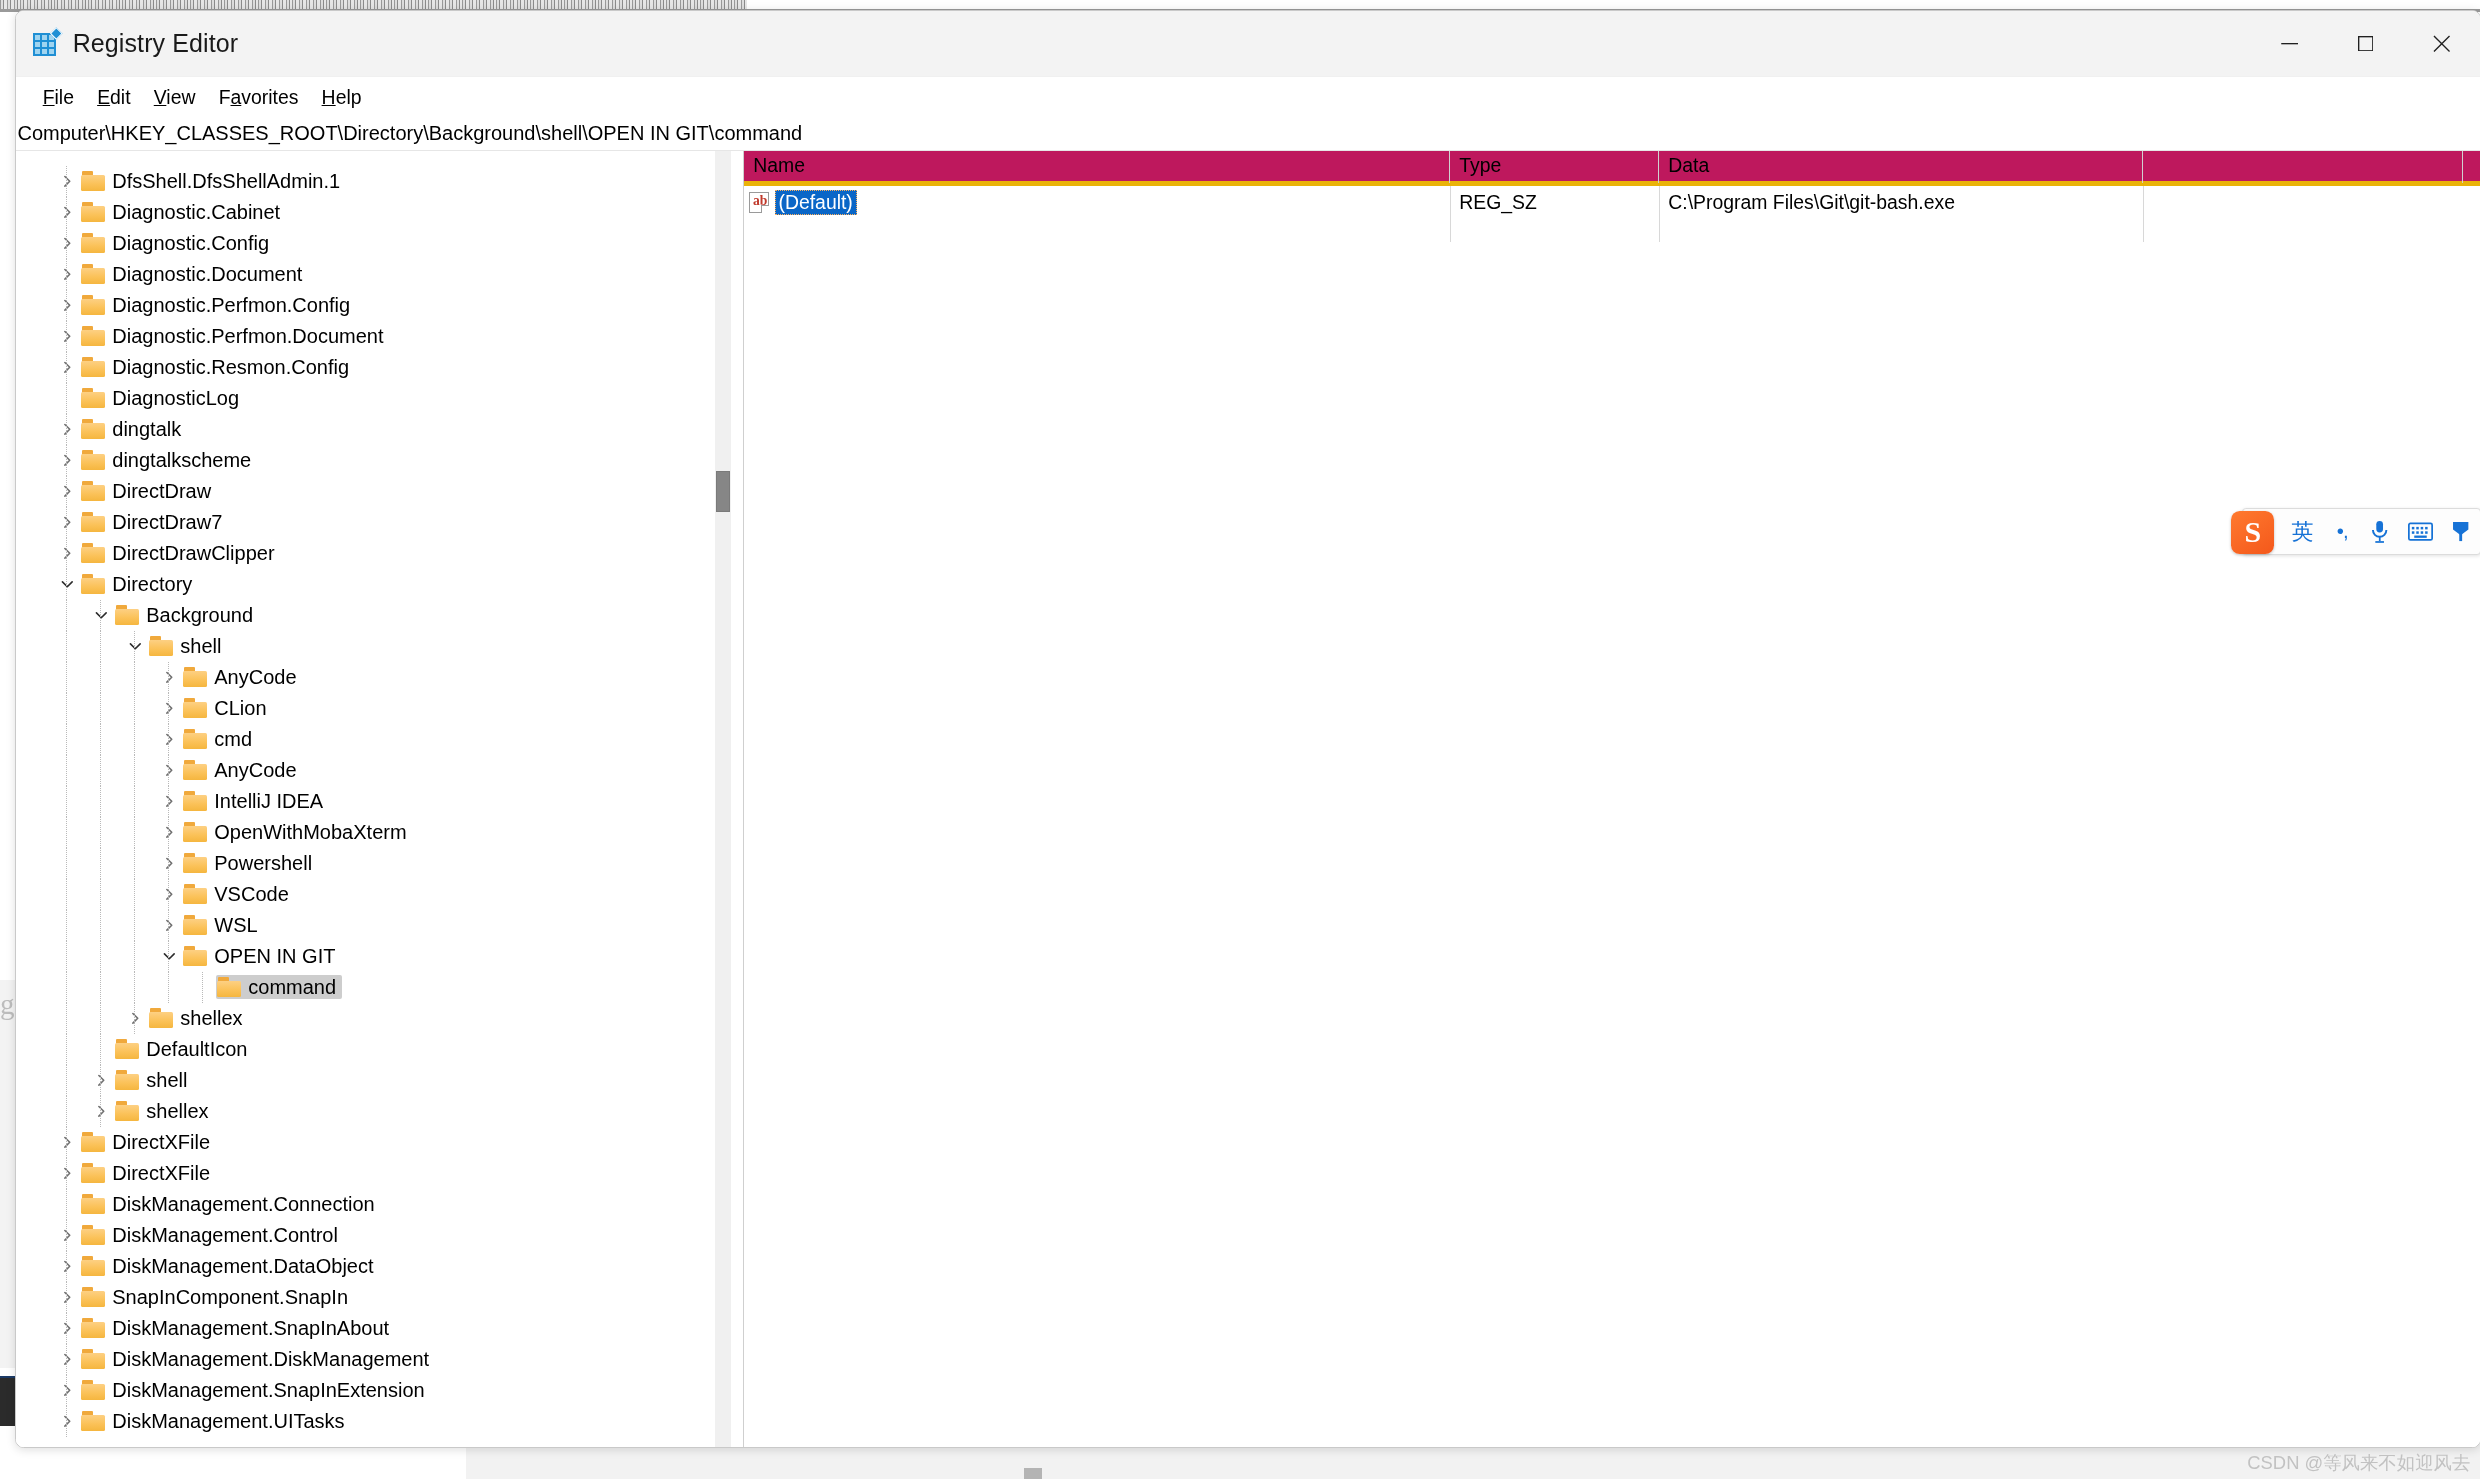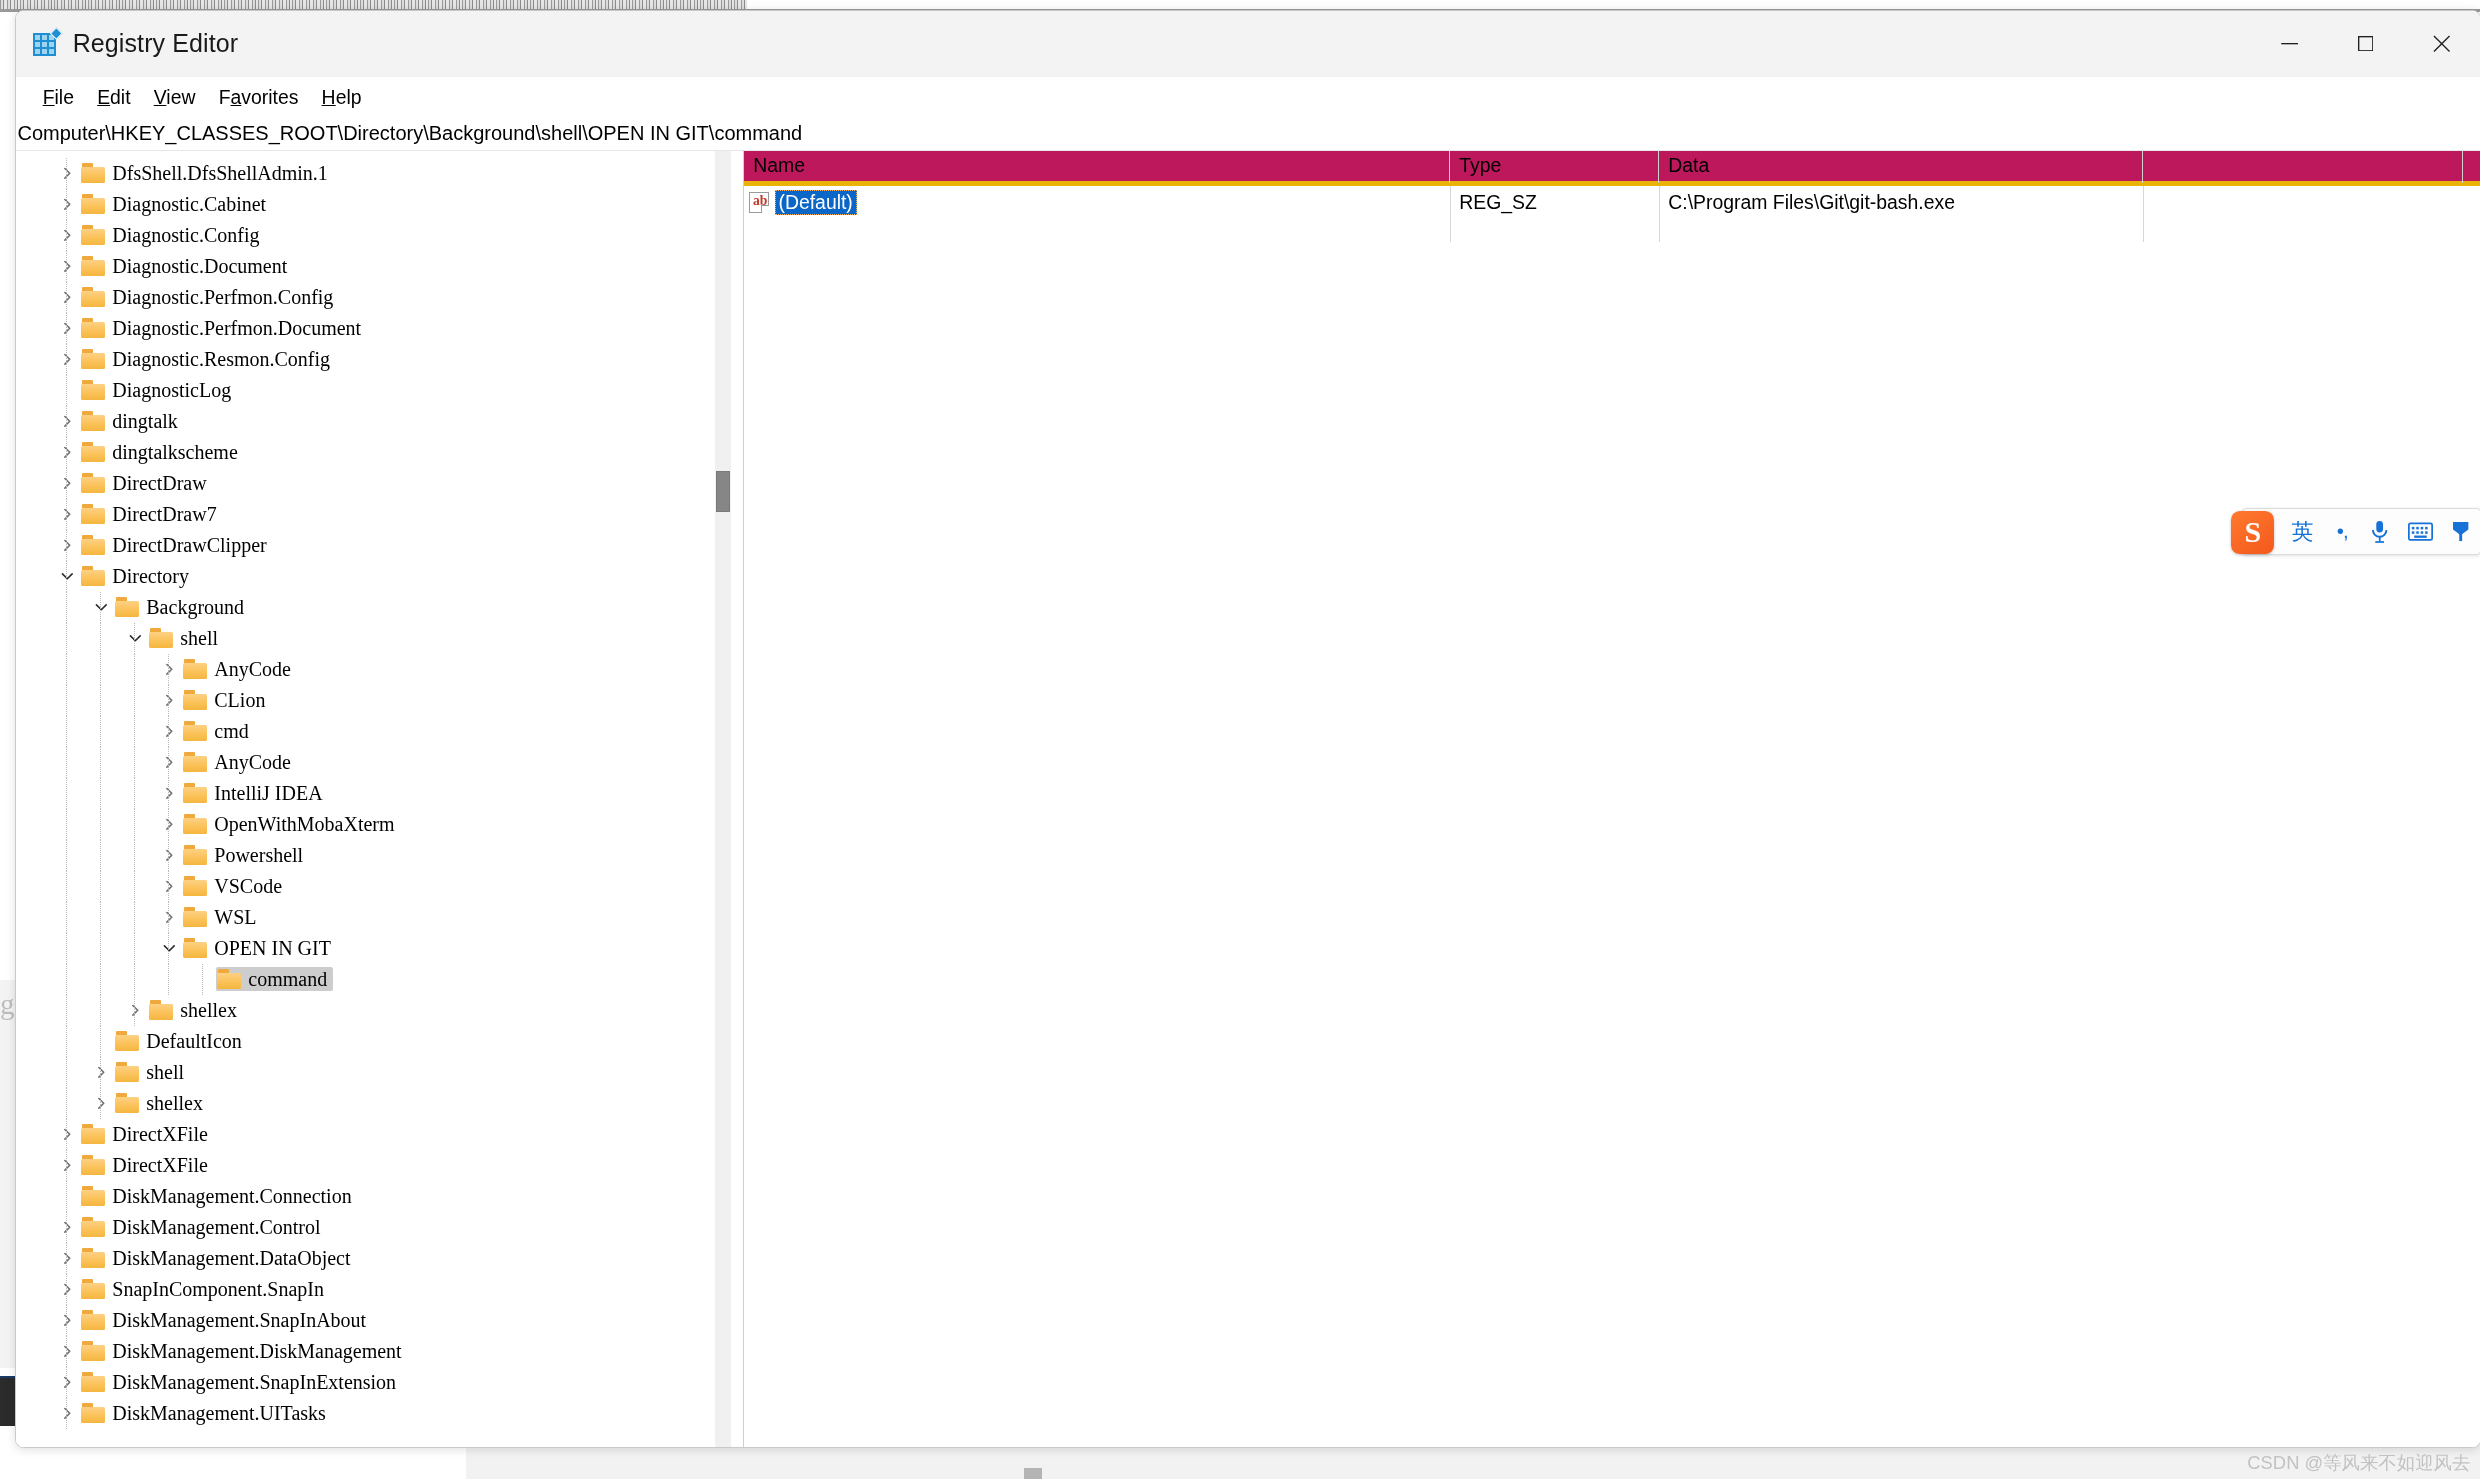--- a/index.html
+++ b/index.html
@@ -182,24 +182,23 @@
   
   #treepane {
     position: relative;
     width: 728px;
     background: #ffffff;
     border-right: 1px solid #cfcfcf;
     overflow: hidden;
   }
   #treelist {
     position: absolute;
-    left: 0; top: 4px;
+    left: 0; top: 12px;
     width: 697px;
     padding-top: 2.9px;
-    font-family: Liberation Serif, serif;
   }
   .node {
     position: relative;
     height: 31px;
     display: flex;
     align-items: center;
     white-space: nowrap;
     cursor: default;
   }
   .node .hit {

